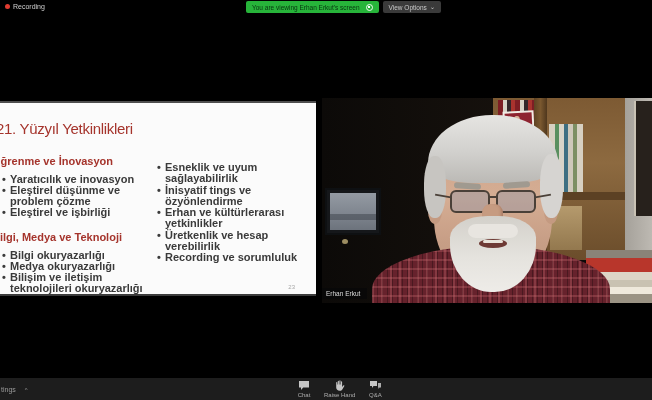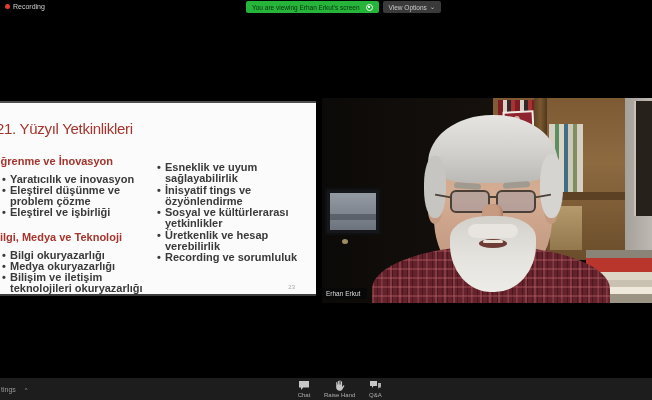--- a/index.html
+++ b/index.html
@@ -132,21 +132,21 @@
         <li>Bilgi okuryazarlığı</li>
         <li>Medya okuryazarlığı</li>
         <li>Bilişim ve iletişim teknolojileri okuryazarlığı</li>
       </ul>
     </div>
 
     <div class="col col-right">
       <ul class="blist">
         <li>Esneklik ve uyum sağlayabilirlik</li>
         <li>İnisyatif tings ve özyönlendirme</li>
-        <li>Sosyal ve kültürlerarası yetkinlikler</li>
+        <li>Erhan ve kültürlerarası yetkinlikler</li>
         <li>Üretkenlik ve hesap verebilirlik</li>
         <li>Recording ve sorumluluk</li>
       </ul>
     </div>
 
     <div class="pagenum">23</div>
   </div>
 
   <div class="video">
     <div class="v-darkwall"></div>

